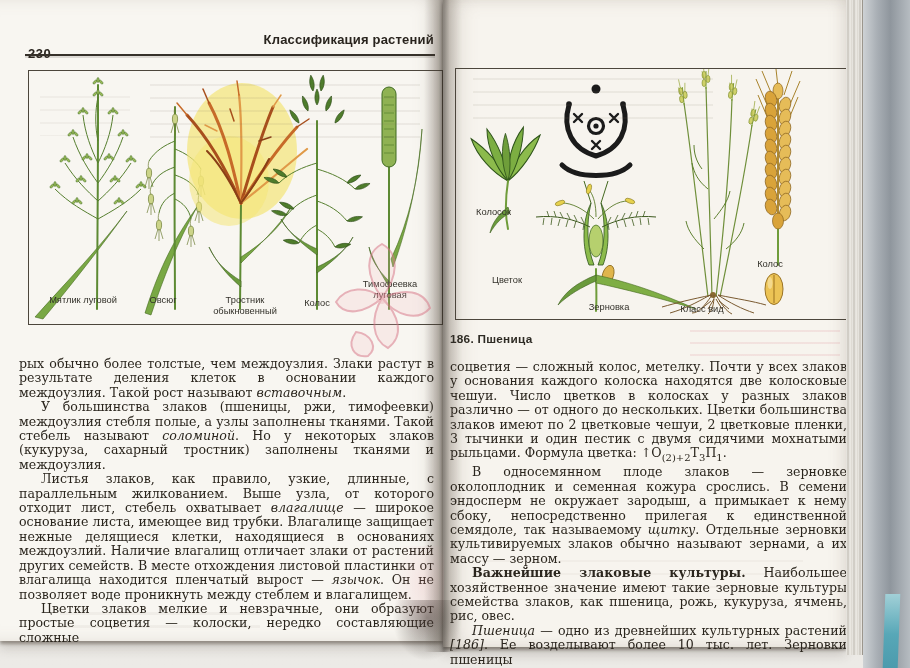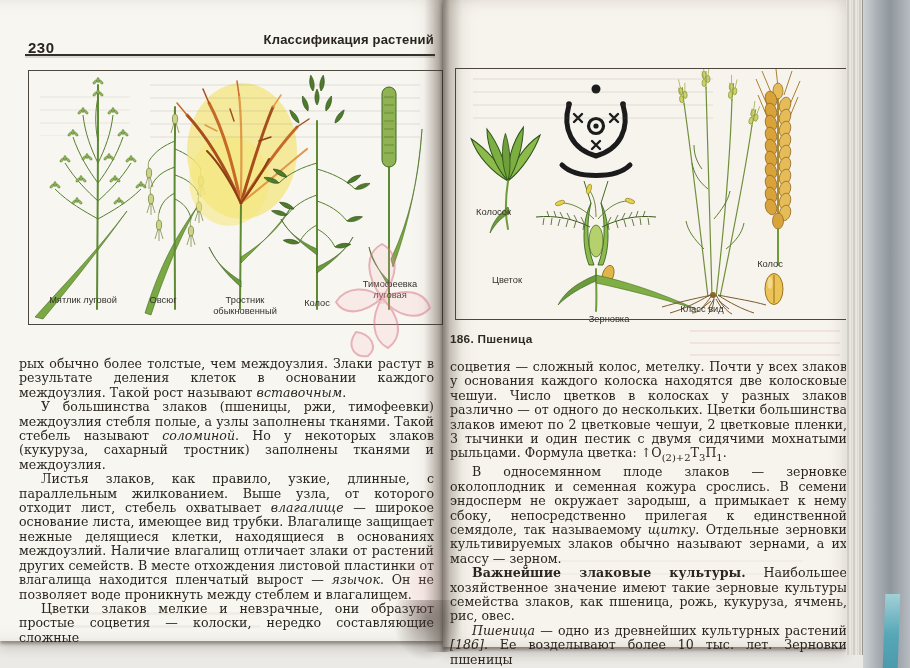--- a/index.html
+++ b/index.html
@@ -32,41 +32,41 @@
   .page-stack{position:absolute;left:846px;top:0;width:16px;height:655px;z-index:3;
     background:repeating-linear-gradient(90deg,#f0eee9 0px,#c7c3bb 2px,#efede8 4px,#d9d5cd 6px);
     border-right:1px solid #9b968d;}
   .cover-edge{position:absolute;left:863px;top:0;width:47px;height:668px;z-index:2;
     background:linear-gradient(90deg,#ced2d5 0%,#a9afb5 30%,#8f969d 58%,#b6bcc1 100%);}
   .cover-teal{position:absolute;left:884px;top:594px;width:15px;height:74px;z-index:5;
     background:linear-gradient(180deg,#a2d0d7,#57a7b7 55%,#4c9bad);transform:skewX(-2deg);}
 
   
   .head{position:absolute;font-weight:bold;color:#29241e;}
-  .lp-num{left:28px;top:39px;font-size:15px;letter-spacing:.5px;}
+  .lp-num{left:28px;top:46px;font-size:13px;letter-spacing:.5px;}
   .lp-title{left:150px;top:32px;width:284px;text-align:right;font-size:13px;letter-spacing:.2px;}
   .rp-title{left:454px;top:34px;font-size:12.4px;letter-spacing:.1px;}
   .rule{position:absolute;height:0;border-top:2.2px solid #36312a;box-shadow:0 2px 0 rgba(54,49,42,.14);}
   .rule-left{left:25px;top:54px;width:410px;}
   .rule-right{left:452px;top:58px;width:393px;}
 
   
   .figbox{position:absolute;border:1.6px solid #4c463c;background:transparent;}
   .fig-left{left:28px;top:70px;width:404px;height:253px;padding-left:9px;}
   .fig-right{left:455px;top:68px;width:390px;height:250px;}
   .figbox svg{position:absolute;left:0;top:0;}
   .fig-label{position:absolute;font-size:9.3px;line-height:10.8px;color:#33312a;text-align:center;white-space:pre-line;}
   .ll-0{left:8px;top:224px;width:92px;}
   .ll-1{left:106px;top:224px;width:56px;}
   .ll-2{left:168px;top:224px;width:96px;}
   .ll-3{left:264px;top:227px;width:48px;}
   .ll-4{left:318px;top:208px;width:86px;}
   .rl-spikelet{left:20px;top:138px;width:60px;text-align:left;}
   .rl-flower{left:36px;top:206px;width:60px;text-align:left;}
-  .rl-grain{left:118px;top:233px;width:70px;margin-top:12px;}
+  .rl-grain{left:118px;top:233px;width:70px;}
   .rl-general{left:206px;top:235px;width:80px;}
   .rl-ear{left:288px;top:170px;width:52px;margin-top:20px;}
   .caption{position:absolute;font-size:11.8px;font-weight:bold;color:#2e2b24;letter-spacing:.25px;}
   .cap-left{left:18px;top:331px;}
 
   
   .body-text{position:absolute;font-family:"DejaVu Serif","Liberation Serif",serif;
     font-size:12.6px;line-height:14.4px;color:#2a251d;text-align:justify;}
   .bt-left{left:19px;top:357px;width:415px;}
   .body-text p{margin:0;}

